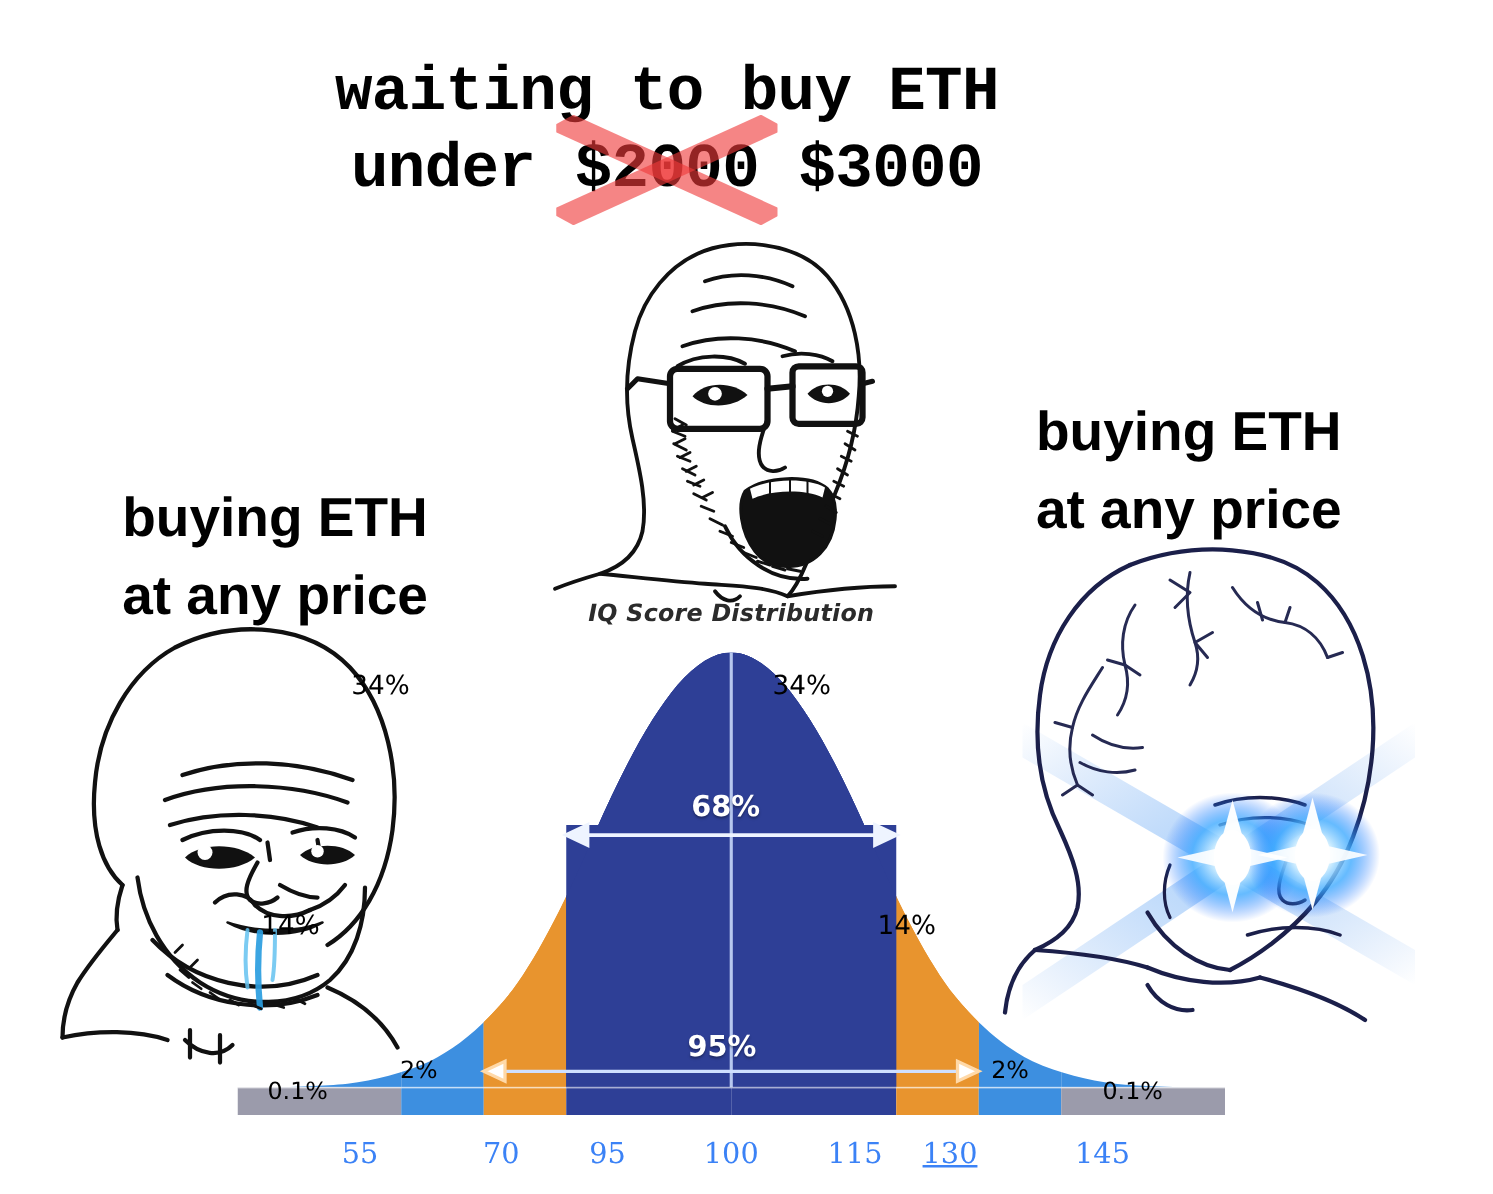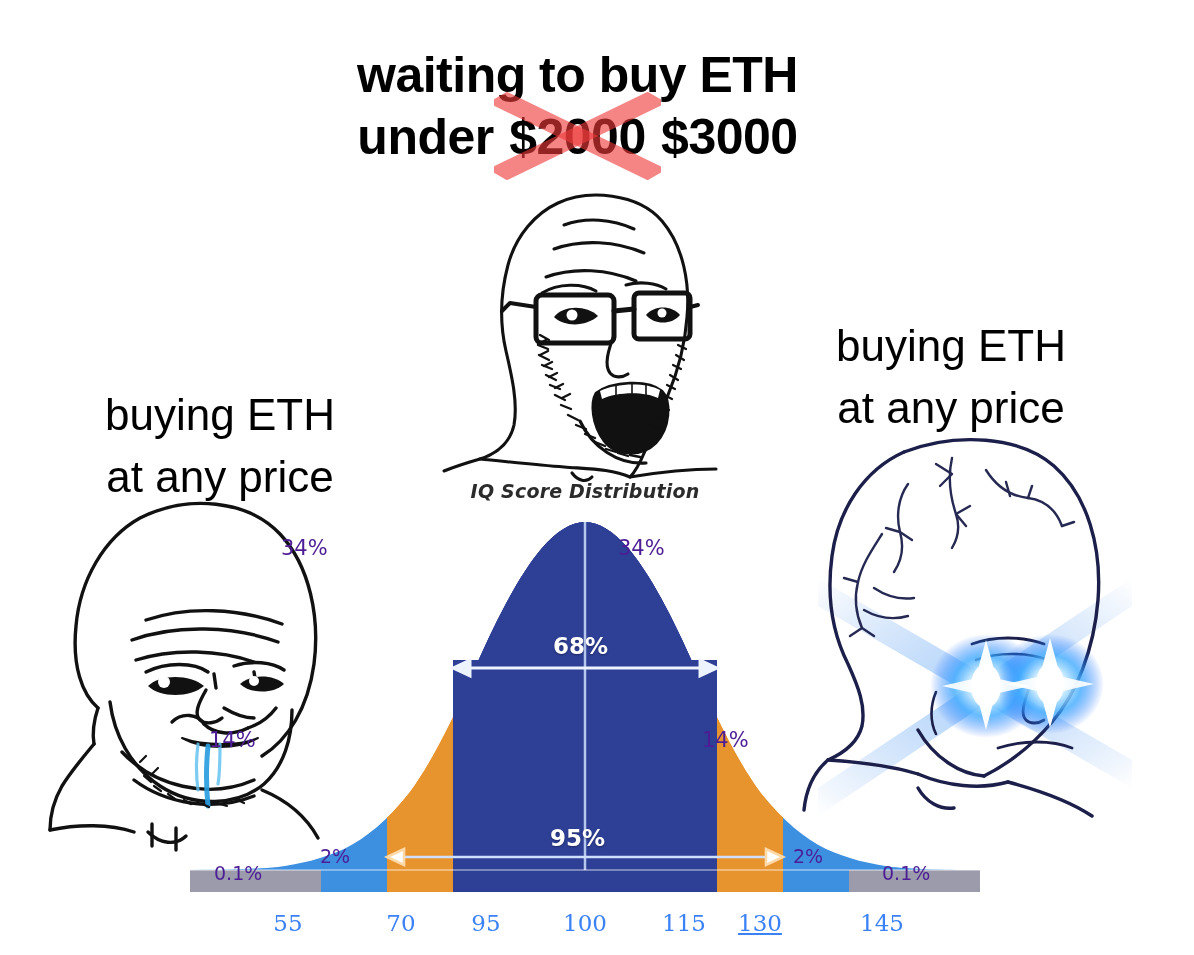--- a/index.html
+++ b/index.html
@@ -18,28 +18,27 @@
     overflow: hidden;
   }
 
   
   .top-caption {
     position: absolute;
     left: 0;
     top: 44px;
     width: 1067px;
     text-align: center;
-    font-family: Liberation Sans, sans-serif;
+    font-family: Liberation Mono, monospace;
     font-weight: bold;
     font-size: 50px;
     line-height: 62px;
     color: #000000;
     letter-spacing: -0.5px;
     white-space: nowrap;
-    padding-left: 44px;
   }
   .top-caption .line2 {
     display: block;
   }
   .strike-wrap {
     position: relative;
     display: inline-block;
     padding: 0 2px;
   }
   .strike-wrap .cross {
@@ -48,21 +47,21 @@
     top: -14px;
     width: calc(100% + 26px);
     height: calc(100% + 26px);
     pointer-events: none;
   }
 
   
   .side-caption {
     position: absolute;
     font-family: "Liberation Sans", sans-serif;
-    font-weight: normal;
+    font-weight: bold;
     font-size: 44px;
     line-height: 62px;
     color: #000000;
     text-align: center;
     white-space: nowrap;
   }
   #caption-left  { left: 55px;  top: 384px; width: 330px; }
   #caption-right { left: 786px; top: 315px; width: 330px; }
 
   
@@ -89,21 +88,21 @@
     font-weight: bold;
     font-size: 19px;
     color: #2b2b2b;
     letter-spacing: 0.2px;
     font-style: italic;
   }
   .pct-label {
     position: absolute;
     font-family: "DejaVu Sans", sans-serif;
     font-size: 21px;
-    color: #4c1d95;
+    color: #000000;
     font-weight: normal;
     white-space: nowrap;
   }
   .pct-label.small {
     font-size: 19px;
   }
   .pct-inner {
     position: absolute;
     font-family: "DejaVu Sans", sans-serif;
     font-size: 23px;

